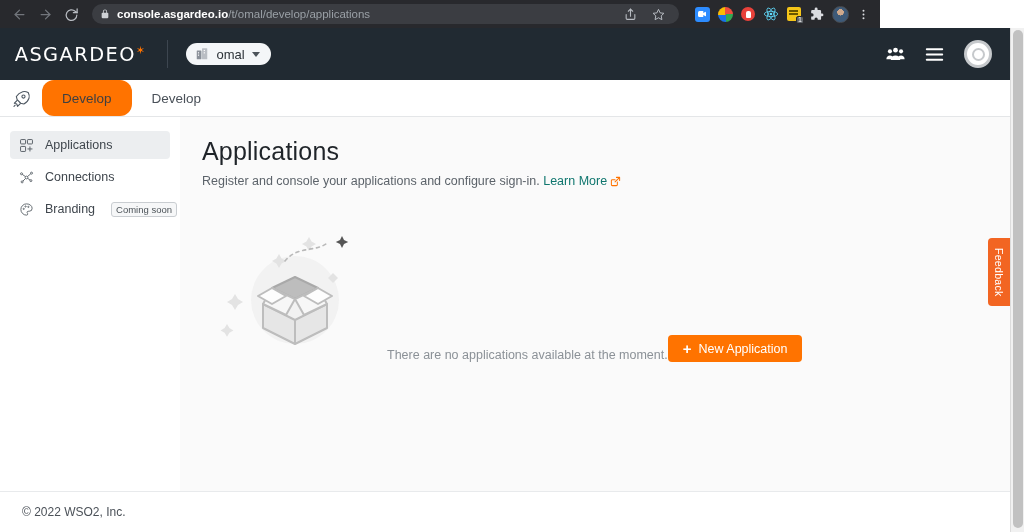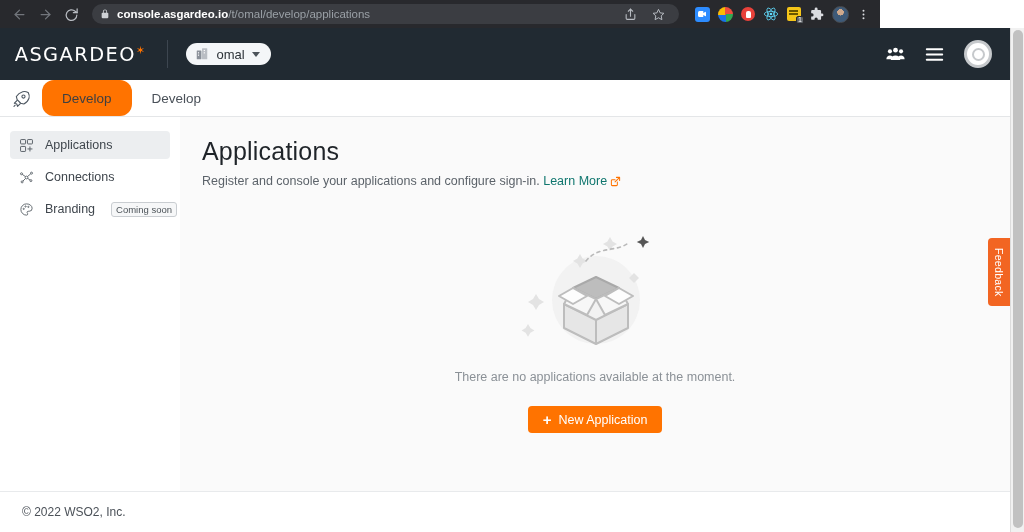--- a/index.html
+++ b/index.html
@@ -167,21 +167,21 @@
     white-space: nowrap;
   }
 
   .content { flex: 1 1 auto; padding: 20px 0 0 22px; position: relative; min-width:0; }
   .page-title { font-size: 25px; font-weight: 400; color: #1f2429; letter-spacing: 0.2px; }
   .page-sub { font-size: 12.5px; color: #5c636a; margin-top: 8px; }
   .learn-more { color: #0f766e; text-decoration: none; cursor: pointer; }
   .ext-link-icon { display:inline-block; vertical-align: -2px; margin-left: 3px; color:#ff7300; }
 
   .empty-wrap {
-    display: flex; flex-direction: column; align-items: center;
+    display: flex; flex-direction: row; align-items: flex-end;
     margin-top: 38px;
     padding-right: 22px;
   }
   .empty-msg { font-size: 12.5px; color: #8b9197; margin-top: 8px; }
   .primary-btn {
     margin-top: 22px;
     background: #ff7300;
     color: #ffffff;
     border: none;
     border-radius: 4px;

